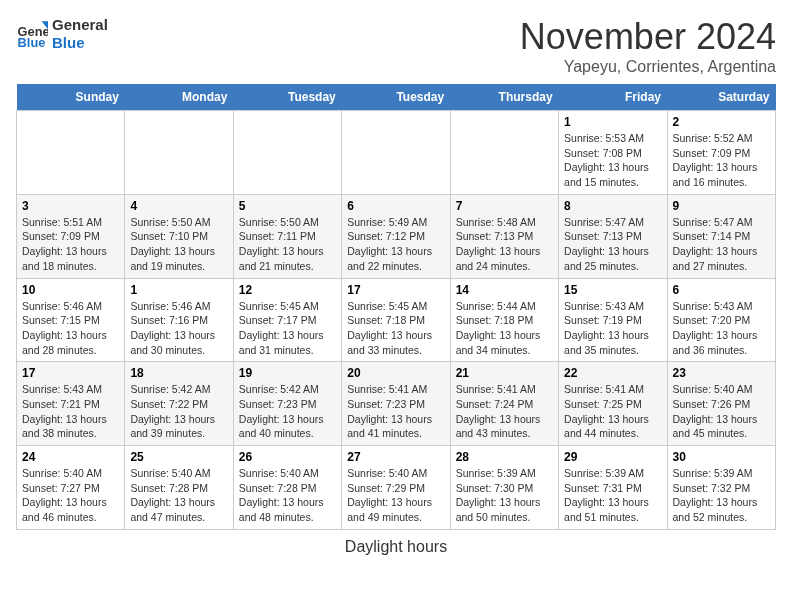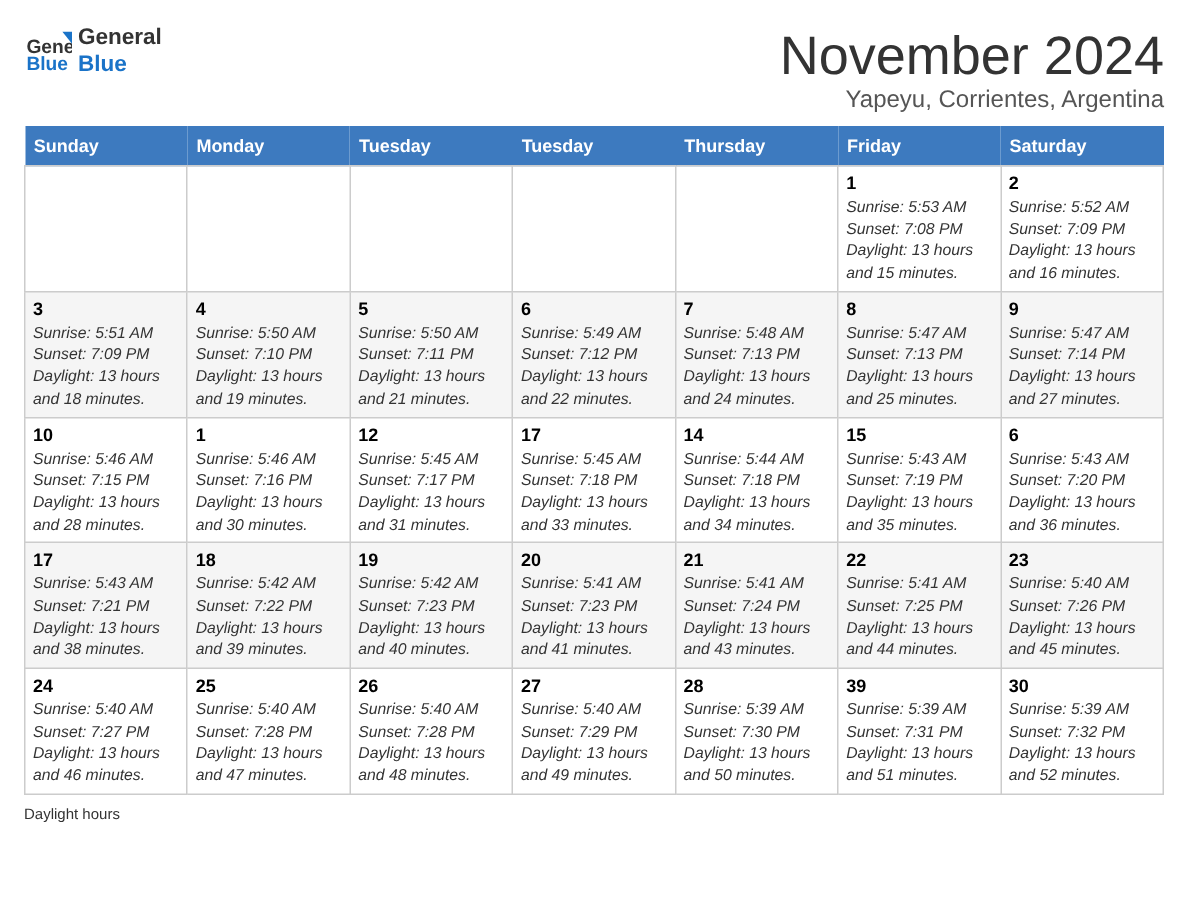--- a/index.html
+++ b/index.html
@@ -39,21 +39,21 @@
       color: #555;
     }
     .calendar {
       width: 100%;
       border-collapse: collapse;
       font-size: 11px;
     }
     .calendar th {
       background-color: #3d7abf;
       color: #fff;
-      text-align: left;
+      text-align: right;
       padding: 6px 6px;
       font-size: 12px;
       font-weight: bold;
     }
     .calendar td {
       border: 1px solid #ccc;
       vertical-align: top;
       padding: 4px 5px;
       width: 108px;
       min-height: 80px;
@@ -65,32 +65,32 @@
     .day-num {
       font-weight: bold;
       font-size: 12px;
       margin-bottom: 2px;
       display: block;
     }
     .day-info {
       font-size: 10.5px;
       color: #333;
       line-height: 1.4;
-      font-style: italic;
     }
     .empty-cell {
       background: #fff !important;
     }
     .calendar tr:nth-child(even) .empty-cell {
       background: #f5f5f5 !important;
     }
     .footer-note {
-      font-size: 10px;
+      font-size: 16px;
       color: #333;
       margin-top: 8px;
+      text-align: center;
     }
   </style>
 </head>
 <body>
 
 <div class="header-area">
   <div class="logo">
     <svg class="logo-icon" viewBox="0 0 40 40">
       <text x="2" y="22" font-size="16" font-weight="bold" fill="#333" font-family="Arial">General</text>
       <text x="2" y="36" font-size="16" font-weight="bold" fill="#1a73c8" font-family="Arial">Blue</text>
@@ -240,21 +240,21 @@
         </td>
         <td>
           <span class="day-num">27</span>
           <div class="day-info">Sunrise: 5:40 AM<br>Sunset: 7:29 PM<br>Daylight: 13 hours and 49 minutes.</div>
         </td>
         <td>
           <span class="day-num">28</span>
           <div class="day-info">Sunrise: 5:39 AM<br>Sunset: 7:30 PM<br>Daylight: 13 hours and 50 minutes.</div>
         </td>
         <td>
-          <span class="day-num">39</span>
+          <span class="day-num">29</span>
           <div class="day-info">Sunrise: 5:39 AM<br>Sunset: 7:31 PM<br>Daylight: 13 hours and 51 minutes.</div>
         </td>
         <td>
           <span class="day-num">30</span>
           <div class="day-info">Sunrise: 5:39 AM<br>Sunset: 7:32 PM<br>Daylight: 13 hours and 52 minutes.</div>
         </td>
       </tr>
     </tbody>
 </table>
 

